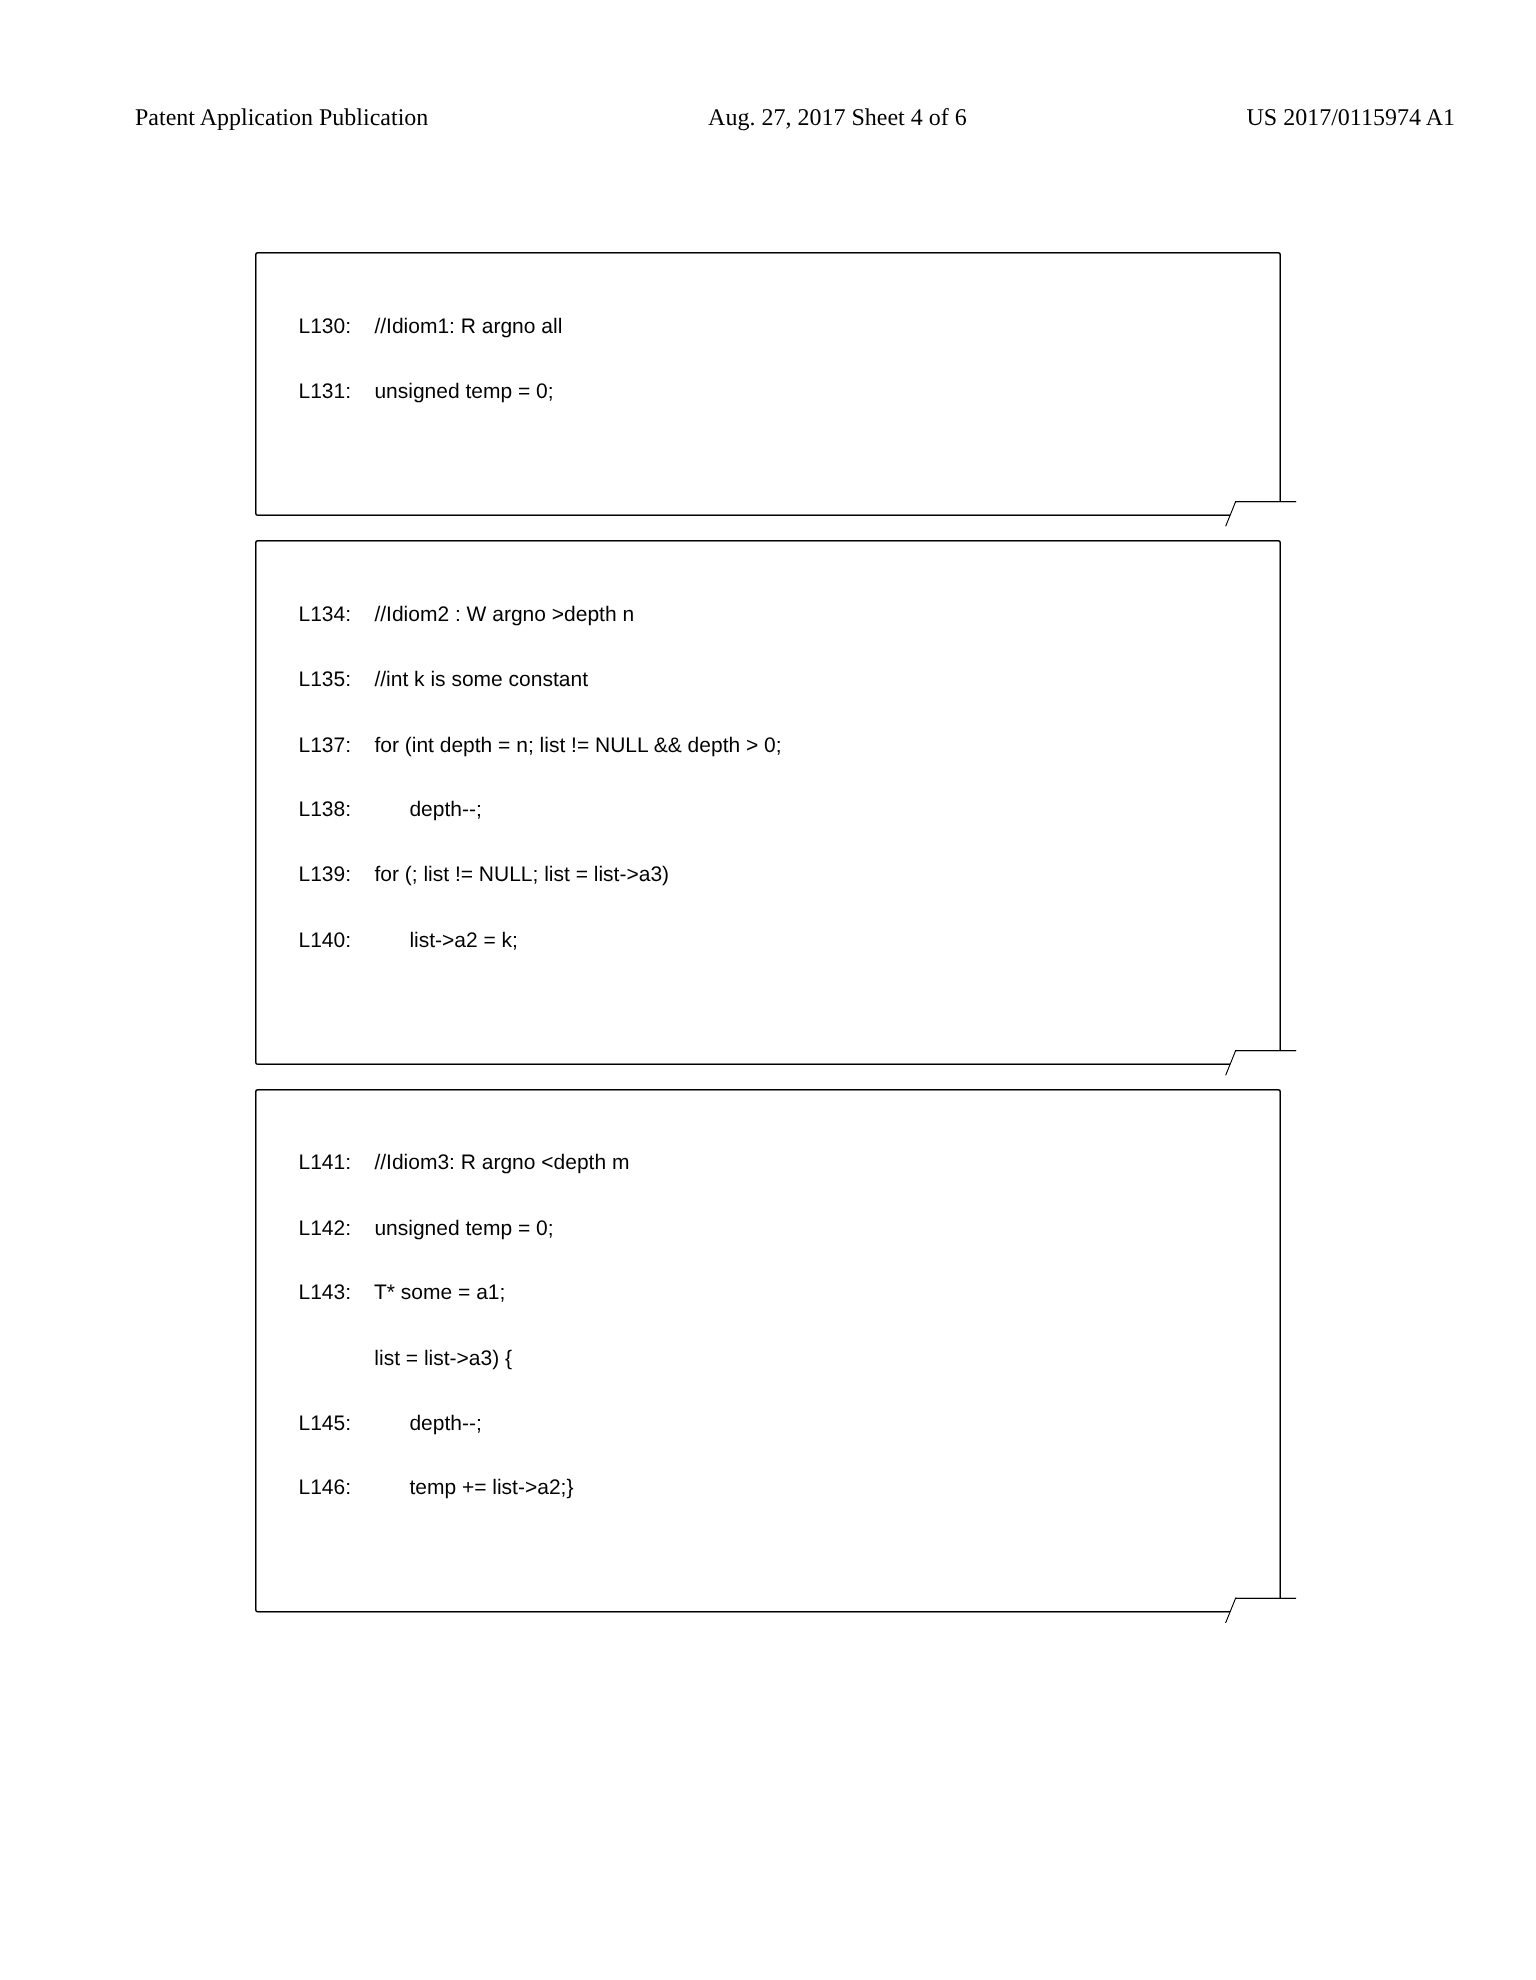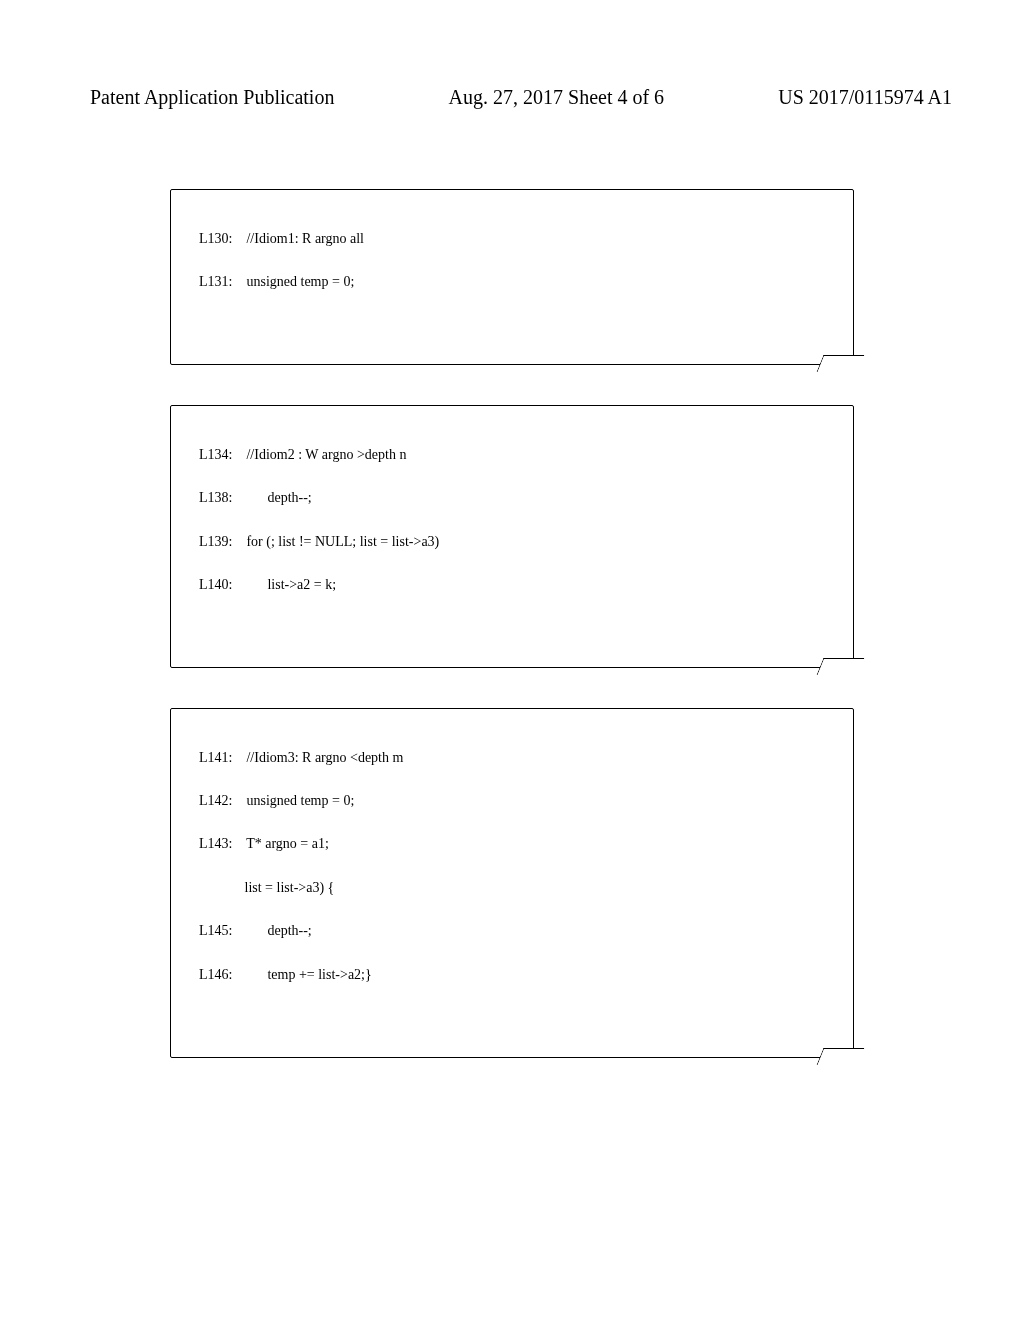--- a/index.html
+++ b/index.html
@@ -7,34 +7,33 @@
     margin: 0;
     padding: 0;
     font-family: "Times New Roman", Times, serif;
     width: 1024px;
     height: 1320px;
     position: relative;
   }
   .header {
     display: flex;
     justify-content: space-between;
-    font-size: 20px;
-    padding: 70px 72px 0 90px;
-    margin-top: 16px;
+    font-size: 16px;
+    padding: 70px 54px 0 90px;
   }
   .content {
     padding: 80px 170px 0 170px;
   }
   .code-box {
     border: 1px solid #000;
     border-radius: 2px;
     padding: 16px 18px 28px 28px;
-    margin-bottom: 40px;
+    margin-bottom: 16px;
     position: relative;
-    font-family: Liberation Serif, serif;
+    font-family: Liberation Sans, sans-serif;
     font-size: 14px;
     line-height: 1.55;
     white-space: pre;
   }
   .code-box::after {
     content: "";
     position: absolute;
     right: -8px;
     bottom: -8px;
     width: 40px;
@@ -58,27 +57,29 @@
 
 <div class="content">
 
   <div class="code-box">
 <span class="code-line">L130:    //Idiom1: R argno all</span>
 <span class="code-line">L131:    unsigned temp = 0;</span>
   </div>
 
   <div class="code-box">
 <span class="code-line">L134:    //Idiom2 : W argno &gt;depth n</span>
+<span class="code-line">L135:    //int k is some constant</span>
+<span class="code-line">L137:    for (int depth = n; list != NULL &amp;&amp; depth &gt; 0;</span>
 <span class="code-line">L138:          depth--;</span>
 <span class="code-line">L139:    for (; list != NULL; list = list-&gt;a3)</span>
 <span class="code-line">L140:          list-&gt;a2 = k;</span>
   </div>
 
   <div class="code-box">
 <span class="code-line">L141:    //Idiom3: R argno &lt;depth m</span>
 <span class="code-line">L142:    unsigned temp = 0;</span>
-<span class="code-line">L143:    T* argno = a1;</span>
+<span class="code-line">L143:    T* some = a1;</span>
 <span class="code-line">             list = list-&gt;a3) {</span>
 <span class="code-line">L145:          depth--;</span>
 <span class="code-line">L146:          temp += list-&gt;a2;}</span>
   </div>
 
 </div>
 
 </body></html>

